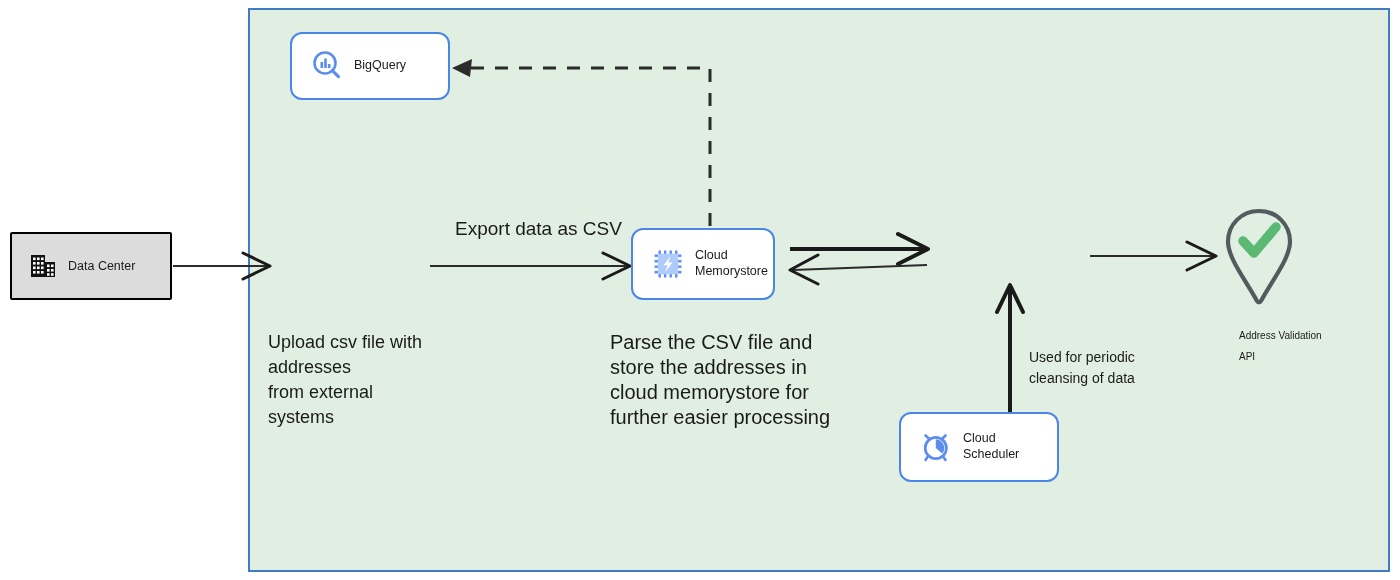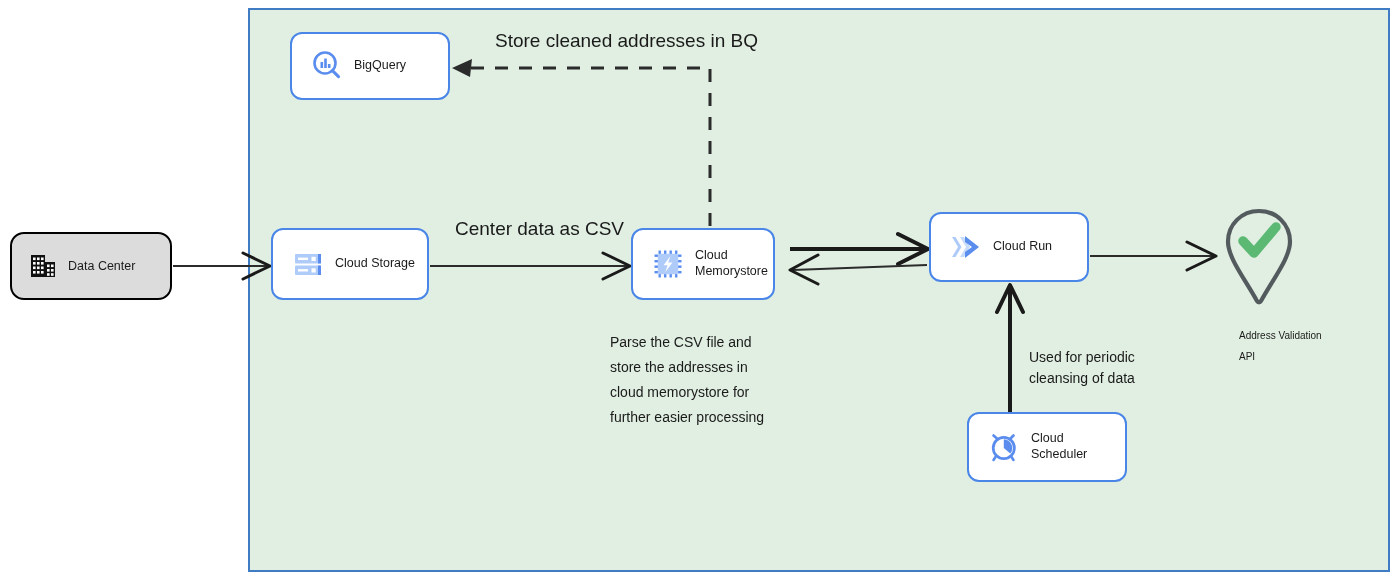--- a/index.html
+++ b/index.html
@@ -61,54 +61,54 @@
   
   #node-datacenter {
     position: absolute;
     left: 10px;
     top: 232px;
     width: 162px;
     height: 68px;
     box-sizing: border-box;
     background: #dcdcdc;
     border: 2px solid #000000;
-    border-radius: 14px;
+    border-radius: 2px;
     display: flex;
     align-items: center;
     z-index: 5;
   }
   #node-datacenter .icon-wrap {
     flex: 0 0 auto;
     width: 30px; height: 30px;
     margin-left: 16px; margin-right: 10px;
     display: flex; align-items: center; justify-content: center;
   }
   #node-datacenter .node-label {
     font-size: 12.5px;
     color: #1a1a1a;
   }
 
   
   #node-bigquery   { left: 290px; top: 32px;  width: 160px; height: 68px; }
   #node-storage    { left: 271px; top: 228px; width: 158px; height: 72px; }
   #node-memorystore{ left: 631px; top: 228px; width: 144px; height: 72px; }
   #node-cloudrun   { left: 929px; top: 212px; width: 160px; height: 70px; }
-  #node-scheduler  { left: 967px; top: 412px; width: 160px; height: 70px; }
+  #node-scheduler  { left: 899px; top: 412px; width: 160px; height: 70px; }
 
   
   .caption {
     position: absolute;
     color: #1a1a1a;
     white-space: pre-line;
     z-index: 6;
   }
   #label-store-bq     { left: 495px; top: 30px;  font-size: 19px; }
   #label-export-csv   { left: 455px; top: 218px; font-size: 19px; }
   #text-upload        { left: 268px; top: 330px; font-size: 18px; line-height: 25px; }
-  #text-parse         { left: 610px; top: 330px; font-size: 14px; line-height: 25px; }
+  #text-parse         { left: 610px; top: 330px; font-size: 20px; line-height: 25px; }
   #text-periodic      { left: 1029px; top: 347px; font-size: 14px; line-height: 21px; }
   #label-avapi        { left: 1239px; top: 325px; font-size: 10px; line-height: 21px; }
 
   
   #pin-avapi {
     position: absolute;
     left: 1221px;
     top: 205px;
     width: 76px;
     height: 104px;
@@ -207,35 +207,20 @@
           <rect x="10.5" y="13" width="2.6" height="6"></rect>
           <rect x="14.2" y="9.5" width="2.6" height="9.5"></rect>
           <rect x="17.9" y="15" width="2.6" height="4"></rect>
         </g>
         <line x1="22.4" y1="21.6" x2="28.5" y2="27.6" stroke="#5b8def" stroke-width="3.1" stroke-linecap="round"></line>
       </svg>
     </span>
     <span class="node-label">BigQuery</span>
   </div>
 
-  <div id="node-storage" class="node">
-    <span class="icon-wrap">
-      <svg width="34" height="34" viewBox="0 0 34 34" xmlns="http://www.w3.org/2000/svg">
-        <rect x="4" y="7" width="26" height="9.5" rx="1" fill="#aecbfa"></rect>
-        <rect x="4" y="18.5" width="26" height="9.5" rx="1" fill="#aecbfa"></rect>
-        <rect x="27" y="7" width="3" height="9.5" fill="#5b8def"></rect>
-        <rect x="27" y="18.5" width="3" height="9.5" fill="#5b8def"></rect>
-        <rect x="7" y="10.6" width="10" height="2.4" fill="#ffffff"></rect>
-        <rect x="7" y="22.1" width="10" height="2.4" fill="#ffffff"></rect>
-        <rect x="20.5" y="9.8" width="4.2" height="4.2" fill="#ffffff"></rect>
-        <rect x="20.5" y="21.3" width="4.2" height="4.2" fill="#ffffff"></rect>
-      </svg>
-    </span>
-    <span class="node-label">Cloud Storage</span>
-  </div>
 
   <div id="node-memorystore" class="node">
     <span class="icon-wrap">
       <svg width="34" height="34" viewBox="0 0 34 34" xmlns="http://www.w3.org/2000/svg">
         <g fill="#5b8def">
           <rect x="7.5" y="3.5" width="2.4" height="3.6"></rect>
             <rect x="13" y="3.5" width="2.4" height="3.6"></rect>
           <rect x="18.5" y="3.5" width="2.4" height="3.6"></rect>
             <rect x="24" y="3.5" width="2.4" height="3.6"></rect>
           <rect x="7.5" y="26.9" width="2.4" height="3.6"></rect>
@@ -252,30 +237,20 @@
             <rect x="26.9" y="24" width="3.6" height="2.4"></rect>
         </g>
         <rect x="6.8" y="6.8" width="20.4" height="20.4" rx="2" fill="#aecbfa"></rect>
         <polygon points="19.5,9 12.5,18.2 16.6,18.2 14.2,25.2 21.4,15.6 17.2,15.6" fill="#ffffff"></polygon>
       </svg>
     </span>
     <span class="node-label">Cloud
 Memorystore</span>
   </div>
 
-  <div id="node-cloudrun" class="node">
-    <span class="icon-wrap">
-      <svg width="36" height="32" viewBox="0 0 36 32" xmlns="http://www.w3.org/2000/svg">
-        <path d="M4,6 L10,16 L4,26 L7.5,26 L13.5,16 L7.5,6 Z" fill="#aecbfa"></path>
-        <path d="M12,6 L18,16 L12,26 L16,26 L22,16 L16,6 Z" fill="#c7dcfc"></path>
-        <path d="M17,5 L31,16 L17,27 L17,21 L24,16 L17,11 Z" fill="#5b8def"></path>
-      </svg>
-    </span>
-    <span class="node-label">Cloud Run</span>
-  </div>
 
   <div id="node-scheduler" class="node">
     <span class="icon-wrap">
       <svg width="34" height="34" viewBox="0 0 34 34" xmlns="http://www.w3.org/2000/svg">
         <g stroke="#5b8def" stroke-width="2.6" fill="none" stroke-linecap="round">
           <line x1="6.5" y1="5.5" x2="10.5" y2="9"></line>
           <line x1="26.5" y1="5.5" x2="23" y2="9"></line>
           <line x1="8.5" y1="27" x2="6.5" y2="30"></line>
           <line x1="24.5" y1="27" x2="26.5" y2="30"></line>
         </g>
@@ -286,24 +261,27 @@
     <span class="node-label">Cloud Scheduler</span>
   </div>
 
   <div id="pin-avapi">
     <svg width="76" height="104" viewBox="0 0 76 104" xmlns="http://www.w3.org/2000/svg">
       <path d="M38,6 C20.5,6 7,19.5 7,36.5 C7,53 24,74 36,96 C37,97.8 39,97.8 40,96 C52,74 69,53 69,36.5 C69,19.5 55.5,6 38,6 Z" fill="none" stroke="#545b5e" stroke-width="4.2" stroke-linejoin="round"></path>
       <polyline points="22,36 33,48 55,22" fill="none" stroke="#5cb974" stroke-width="9.5" stroke-linecap="round" stroke-linejoin="round"></polyline>
     </svg>
   </div>
 
-  <div class="caption" id="label-store-bq">Store cleaned addresses in BQ</div>
-
-  <div class="caption" id="label-export-csv">Center data as CSV</div>
-
+
+  <div class="caption" id="label-export-csv">Export data as CSV</div>
+
+  <div class="caption" id="text-upload">Upload csv file with
+addresses
+from external
+systems</div>
 
   <div class="caption" id="text-parse">Parse the CSV file and
 store the addresses in
 cloud  memorystore for
 further easier processing</div>
 
   <div class="caption" id="text-periodic">Used for periodic
 cleansing of data</div>
 
   <div class="caption" id="label-avapi">Address Validation

